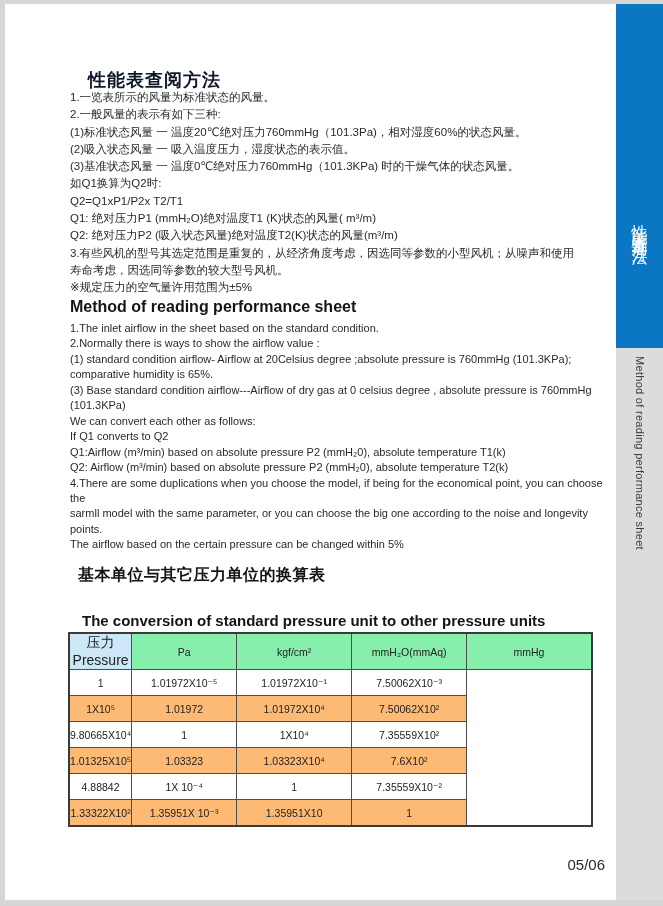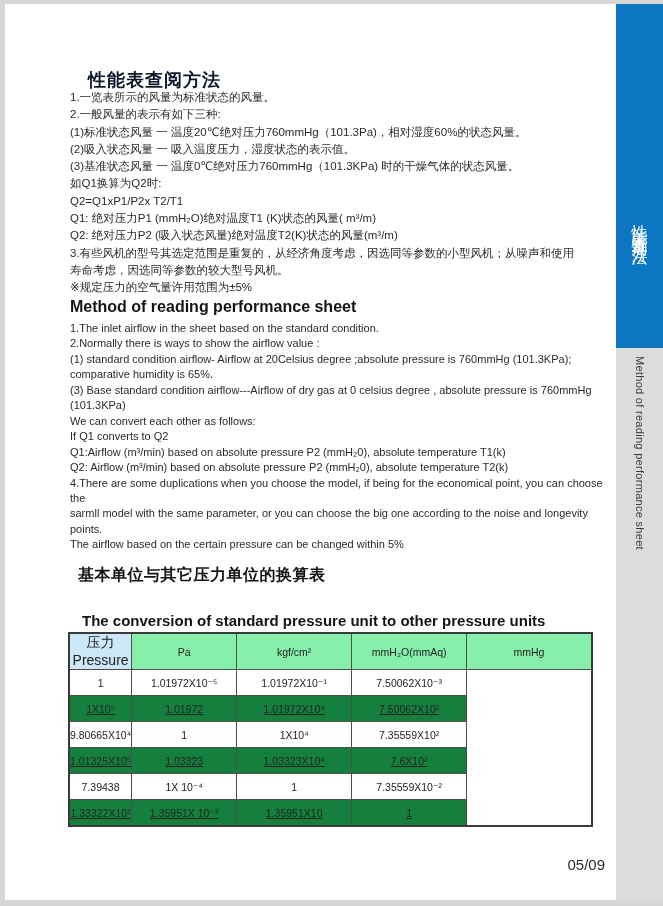--- a/index.html
+++ b/index.html
@@ -73,21 +73,21 @@
   table.conv td,table.conv th{
     border:1px solid #4d4d4d;text-align:center;vertical-align:middle;
     padding:0;height:25px;font-weight:normal;background:#ffffff;
   }
   table.conv thead th{background:#86efac;height:26px;}
   table.conv td.label-cell{
     background:#cbe7f8;width:40px;font-size:14px;line-height:1.25;margin-top:12px;
   }
   table.conv col.c1{width:105px;} table.conv col.c2{width:115px;}
   table.conv col.c3{width:115px;} table.conv col.c4{width:125px;}
-  table.conv tbody tr.alt td{background:#15803d;text-decoration:underline;}
+  table.conv tbody tr.alt td{background:#fdba74;}
   .page-num{
     position:absolute;left:500px;top:852px;width:100px;
     text-align:right;font-size:15px;color:#2a2a2a;
   }
 </style>
 </head>
 <body>
 
 <div class="page">
 
@@ -175,36 +175,36 @@
         </tr>
 
         <tr class="alt">
           <td>1.01325X10⁵</td>
           <td>1.03323</td>
           <td>1.03323X10⁴</td>
           <td>7.6X10²</td>
         </tr>
 
         <tr>
-          <td>7.39438</td>
+          <td>4.88842</td>
           <td>1X 10⁻⁴</td>
           <td>1</td>
           <td>7.35559X10⁻²</td>
         </tr>
 
         <tr class="alt">
           <td>1.33322X10²</td>
           <td>1.35951X 10⁻³</td>
           <td>1.35951X10</td>
           <td>1</td>
         </tr>
       </tbody>
   </table>
 
-  <div class="page-num">05/09</div>
+  <div class="page-num">05/06</div>
 </div>
 
 <div class="band-gray"></div>
 <div class="band-blue"></div>
 <div class="tab-zh">
   <span>性能表查询方法</span>
 </div>
 <div class="tab-en">
   <span>Method of reading performance sheet</span>
 </div>

